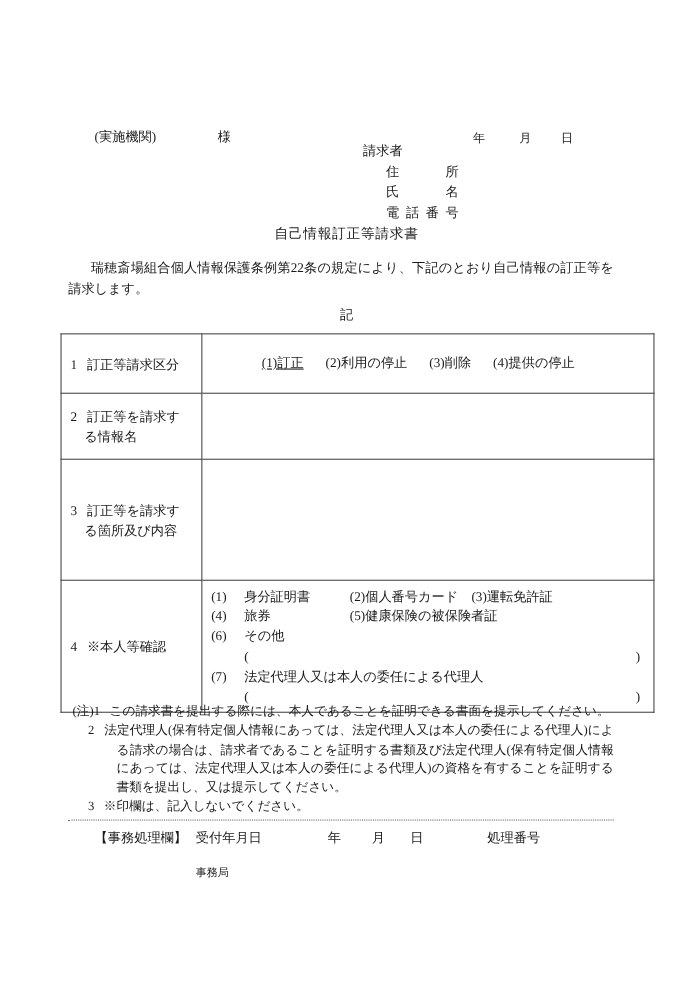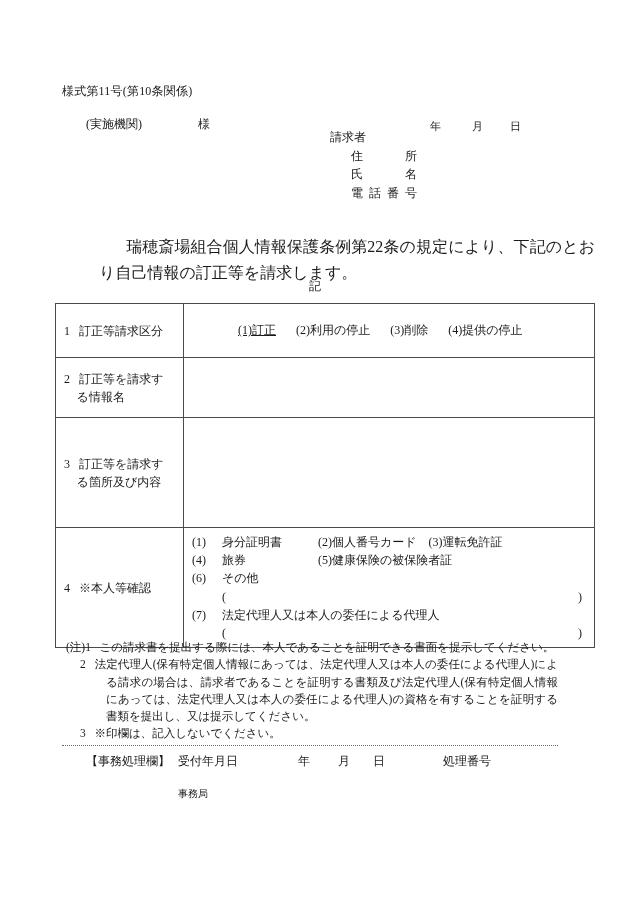--- a/index.html
+++ b/index.html
@@ -67,24 +67,23 @@
   
   .doc-title {
     left: 0; right: 0; top: 203px;
     text-align: center;
     font-size: 12.5px;
     letter-spacing: 0.6px;
   }
   .lead {
     left: 62px; top: 234px;
     width: 496px;
-    font-size: 16px;
+    font-size: 12px;
     text-align: justify;
     line-height: 1.62;
-    margin-left: 37px;
   }
   .lead .ind { padding-left: 1.7em; }
 
   .ki {
     left: 0; right: 0; top: 277px;
     text-align: center;
     font-size: 12px;
   }
 
   
@@ -166,21 +165,20 @@
   .bureau {
     left: 178px; top: 786px;
     font-size: 10px;
   }
 </style>
 </head>
 <body>
 
 <div class="page">
 
-  <div class="abs form-no nowrap">様式第11号(第10条関係)</div>
 
   <div class="abs date-line nowrap">
     <span class="y">年</span><span class="m">月</span><span class="d">日</span>
   </div>
 
   <div class="abs requester">
     <div class="r-head nowrap">請求者</div>
     <div class="r-row nowrap">
       <span class="r-lab">住所</span>
     </div>
@@ -189,20 +187,21 @@
     </div>
     <div class="r-row nowrap">
       <span class="r-lab">電話番号</span>
     </div>
   </div>
 
   <div class="abs addressee nowrap">
     <span class="org">(実施機関)</span><span>様</span>
   </div>
 
+  <div class="abs doc-title">自己情報訂正等請求書</div>
 
   <div class="abs lead">
     <span class="ind">瑞穂斎場組合個人情報保護条例第22条の規定により、下記のとおり自己情報の訂正等を請求します。</span>
   </div>
 
   <div class="abs ki">記</div>
 
   <table class="abs form-table">
     <colgroup>
         <col class="col-label">

